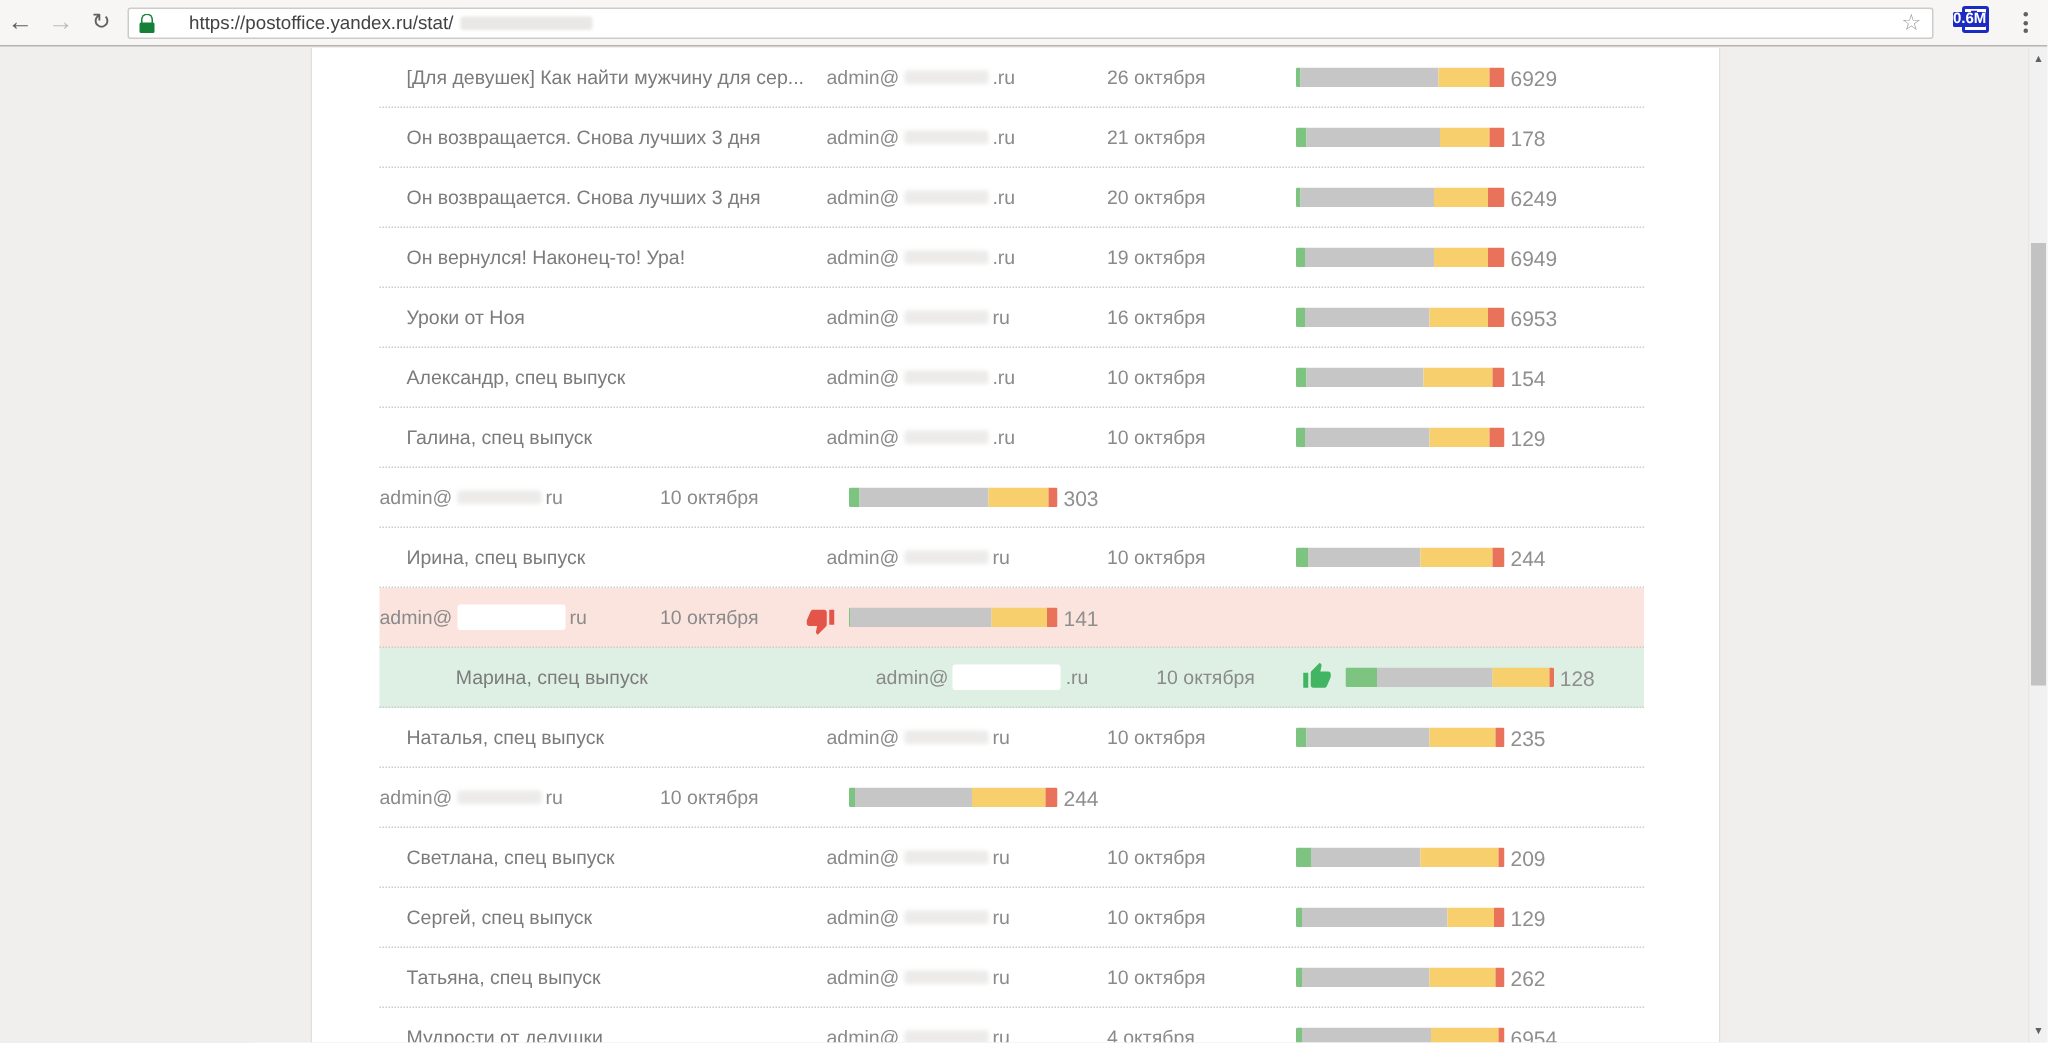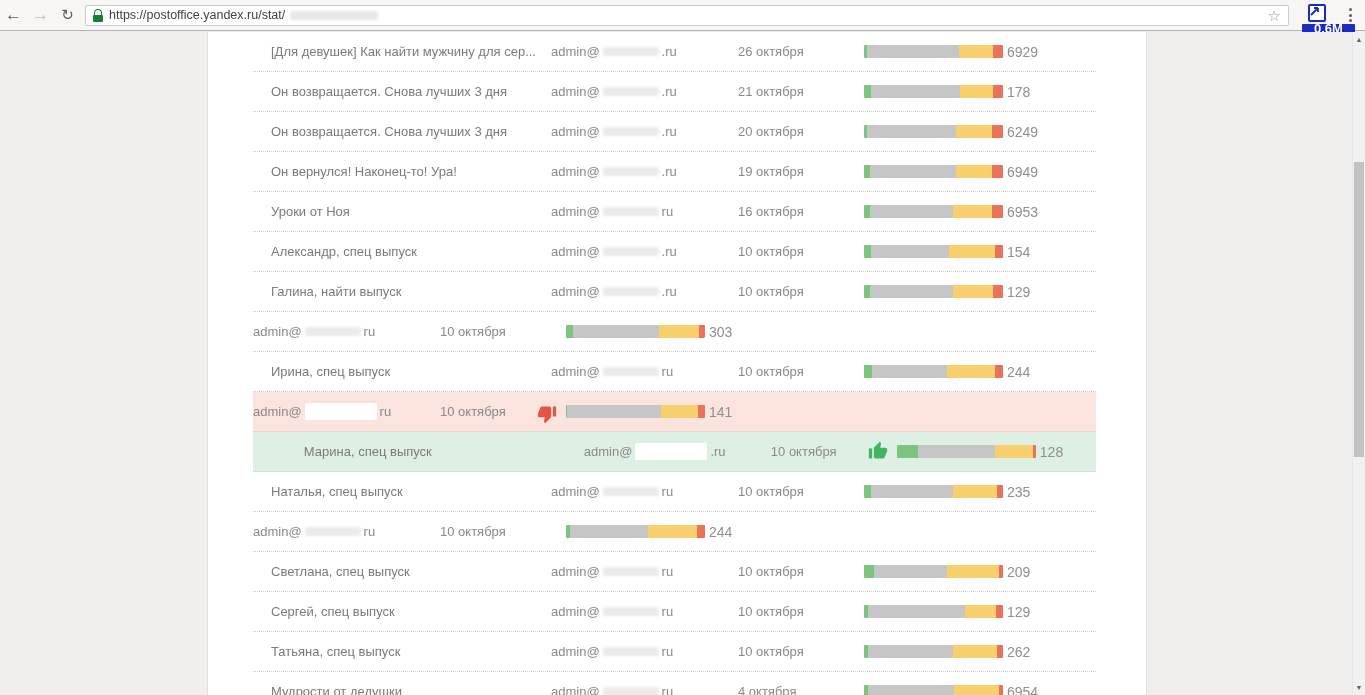--- a/index.html
+++ b/index.html
@@ -14,29 +14,29 @@
            border-bottom:1px solid #b6b4b2;display:flex;align-items:center;box-sizing:border-box;}
   .nav-btn{width:27px;text-align:center;font-size:17px;color:#5f6061;line-height:30px;cursor:pointer;user-select:none;}
   .nav-btn.disabled{color:#bcbdbe;}
   .nav-btn.reload{font-size:15px;}
   .omnibox{flex:1;height:21px;background:#ffffff;border:1px solid #cdcccb;border-radius:2px;
            margin:0 8px 0 4px;display:flex;align-items:center;padding:0 7px;box-sizing:border-box;}
   .lock{width:10px;height:13px;position:relative;flex:0 0 auto;}
   .lock .shackle{position:absolute;top:0;left:1px;width:6px;height:6px;border:1.5px solid var(--lock-green);
                  border-bottom:none;border-radius:4px 4px 0 0;}
   .lock .body{position:absolute;bottom:0;left:0;width:10px;height:7px;background:var(--lock-green);border-radius:1px;}
-  .url{font-size:12.5px;color:#414244;margin-left:6px;white-space:nowrap;}
+  .url{font-size:12.5px;color:#414244;margin-left:23px;white-space:nowrap;}
   .url-redact{width:88px;height:9px;background:#e9e8e6;filter:blur(1.2px);margin-left:5px;border-radius:2px;}
   .star{margin-left:auto;color:#9b9b9b;font-size:15px;line-height:15px;cursor:pointer;}
   .ext{width:38px;height:31px;position:relative;cursor:pointer;flex:0 0 auto;}
   .ext-box{position:absolute;top:4px;left:11px;width:14px;height:14px;border:2px solid var(--badge-blue);
            border-radius:2px;background:#fff;}
   .ext-arrow{position:absolute;top:6px;left:13px;width:10px;height:10px;}
-  .ext-badge{position:absolute;top:24px;left:5px;background:var(--badge-blue);color:#fff;
-             font-size:13px;font-weight:bold;padding:1px 12px;border-radius:1px;line-height:8px;}
+  .ext-badge{position:absolute;top:8px;left:5px;background:var(--badge-blue);color:#fff;
+             font-size:10px;font-weight:bold;padding:1px 0;border-radius:1px;line-height:8px;}
   .menu{width:30px;height:31px;display:flex;flex-direction:column;align-items:center;justify-content:center;gap:2.5px;cursor:pointer;}
   .menu i{width:3px;height:3px;border-radius:50%;background:#5f6061;display:block;}
 
   
   .viewport{position:absolute;top:32px;left:0;width:1352px;height:663px;background:#f0efee;overflow:hidden;}
   .card{position:absolute;left:207px;top:0;width:940px;height:663px;background:#ffffff;
         border-left:1px solid #e1dfdd;border-right:1px solid #e1dfdd;box-sizing:border-box;}
   .table{position:absolute;left:45px;top:0;width:843px;}
 
   .row{height:40px;display:flex;align-items:center;border-bottom:1px dotted #cccccc;box-sizing:border-box;}
@@ -197,21 +197,21 @@
     <span class="cell-thumb"></span>
     <span class="cell-bar">
       <span class="seg g" style="width: 5%;"></span>
             <span class="seg n" style="width: 56%;"></span>
             <span class="seg y" style="width: 33%;"></span>
             <span class="seg r" style="width: 6%;"></span>
     </span>
     <span class="cell-value">154</span>
   </div>
         <div class="row">
-    <span class="cell-title">Галина, найти выпуск</span>
+    <span class="cell-title">Галина, спец выпуск</span>
     <span class="cell-email">
       <span class="email-prefix">admin@</span>
             <span class="email-redact blurred"></span>
             <span class="email-suffix">.ru</span>
     </span>
     <span class="cell-date">10 октября</span>
     <span class="cell-thumb"></span>
     <span class="cell-bar">
       <span class="seg g" style="width: 4%;"></span>
             <span class="seg n" style="width: 60%;"></span>

